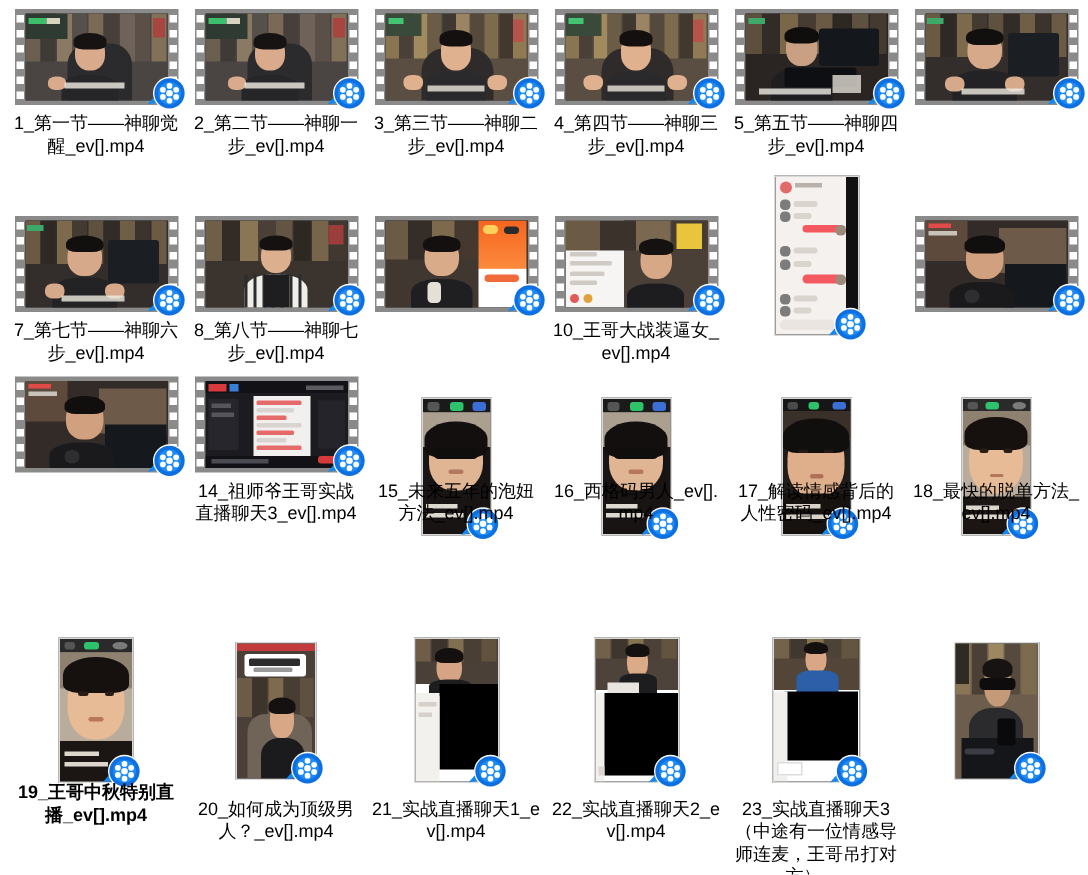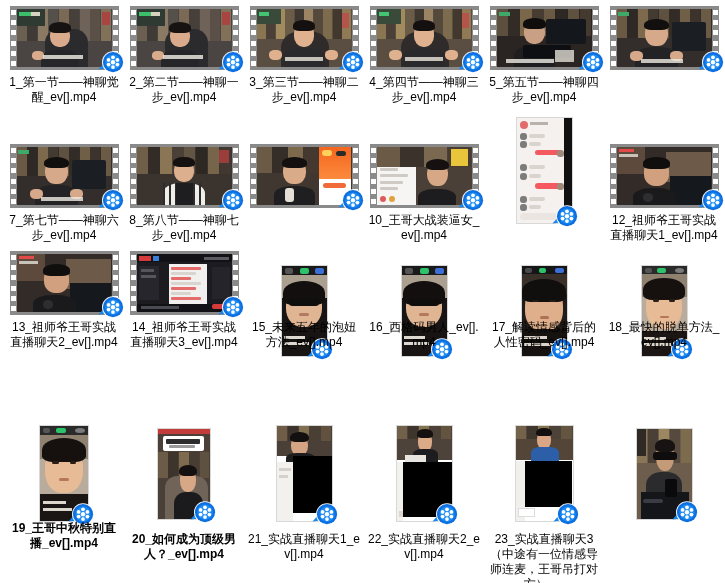--- a/index.html
+++ b/index.html
@@ -801,23 +801,20 @@
             <circle cx="16" cy="8.3" r="1.9" fill="#ffffff"></circle>
             <circle cx="16" cy="18.1" r="1.9" fill="#ffffff"></circle>
             <circle cx="11.6" cy="10.9" r="1.9" fill="#ffffff"></circle>
             <circle cx="20.4" cy="10.9" r="1.9" fill="#ffffff"></circle>
             <circle cx="11.6" cy="15.6" r="1.9" fill="#ffffff"></circle>
             <circle cx="20.4" cy="15.6" r="1.9" fill="#ffffff"></circle>
           </svg>
         </span>
       </div>
     </div>
-    <div style="position: absolute; left: 604px; top: 210px; width: 120px; display: flex; justify-content: center;">
-      <div class="label">12_祖师爷王哥实战直播聊天1_ev[].mp4</div>
-    </div>
     <div style="position: absolute; left: 4px; top: 251px; width: 120px; display: flex; justify-content: center;">
       <div class="thumb-wrap">
         <div class="film">
           <div class="perf left">
             <i></i>
             <i></i>
             <i></i>
             <i></i>
             <i></i>
             <i></i>
@@ -854,23 +851,20 @@
             <circle cx="16" cy="13.2" r="2.2" fill="#ffffff"></circle>
             <circle cx="16" cy="8.3" r="1.9" fill="#ffffff"></circle>
             <circle cx="16" cy="18.1" r="1.9" fill="#ffffff"></circle>
             <circle cx="11.6" cy="10.9" r="1.9" fill="#ffffff"></circle>
             <circle cx="20.4" cy="10.9" r="1.9" fill="#ffffff"></circle>
             <circle cx="11.6" cy="15.6" r="1.9" fill="#ffffff"></circle>
             <circle cx="20.4" cy="15.6" r="1.9" fill="#ffffff"></circle>
           </svg>
         </span>
       </div>
-    </div>
-    <div style="position: absolute; left: 4px; top: 317px; width: 120px; display: flex; justify-content: center;">
-      <div class="label">13_祖师爷王哥实战直播聊天2_ev[].mp4</div>
     </div>
     <div style="position: absolute; left: 124px; top: 251px; width: 120px; display: flex; justify-content: center;">
       <div class="thumb-wrap">
         <div class="film">
           <div class="perf left">
             <i></i>
             <i></i>
             <i></i>
             <i></i>
             <i></i>
@@ -1157,21 +1151,21 @@
             <circle cx="16" cy="8.3" r="1.9" fill="#ffffff"></circle>
             <circle cx="16" cy="18.1" r="1.9" fill="#ffffff"></circle>
             <circle cx="11.6" cy="10.9" r="1.9" fill="#ffffff"></circle>
             <circle cx="20.4" cy="10.9" r="1.9" fill="#ffffff"></circle>
             <circle cx="11.6" cy="15.6" r="1.9" fill="#ffffff"></circle>
             <circle cx="20.4" cy="15.6" r="1.9" fill="#ffffff"></circle>
           </svg>
         </span>
       </div>
     </div>
-    <div style="position: absolute; left: 124px; top: 529px; width: 120px; display: flex; justify-content: center; font-weight: bold;">
+    <div style="position: absolute; left: 124px; top: 529px; width: 120px; display: flex; justify-content: center;">
       <div class="label">20_如何成为顶级男人？_ev[].mp4</div>
     </div>
     <div style="position: absolute; left: 244px; top: 425px; width: 120px; display: flex; justify-content: center;">
       <div class="thumb-wrap">
         <div class="plain" style="width: 55px; height: 95px;">
           <div class="art">
             <div style="position:absolute;inset:0;background:#ffffff;"></div>
             <div style="position:absolute;left:0;top:0;width:55px;height:30.400000000000002px;background:#4b4038;"></div>
             <div style="position:absolute;left:0px;top:0px;width:10.5px;height:15.200000000000001px;background:#6f5d47;"></div>
             <div style="position:absolute;left:11px;top:0px;width:10.5px;height:15.200000000000001px;background:#3c332c;"></div>

